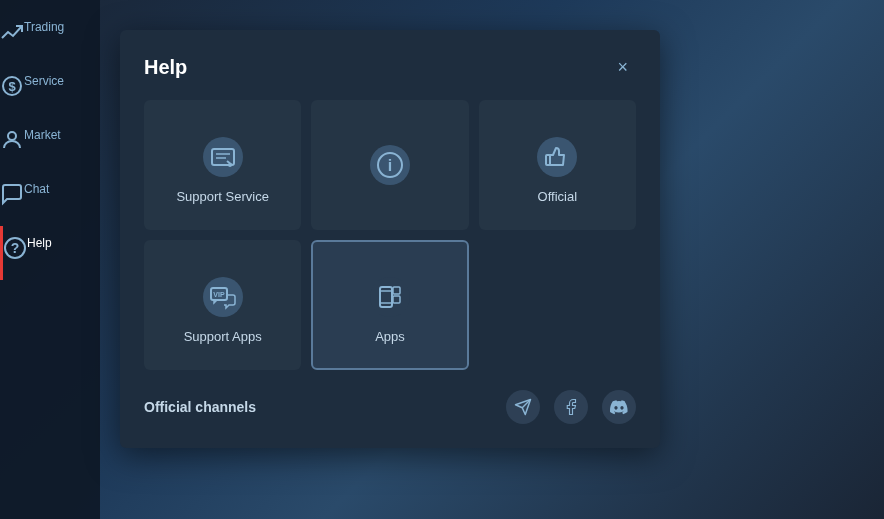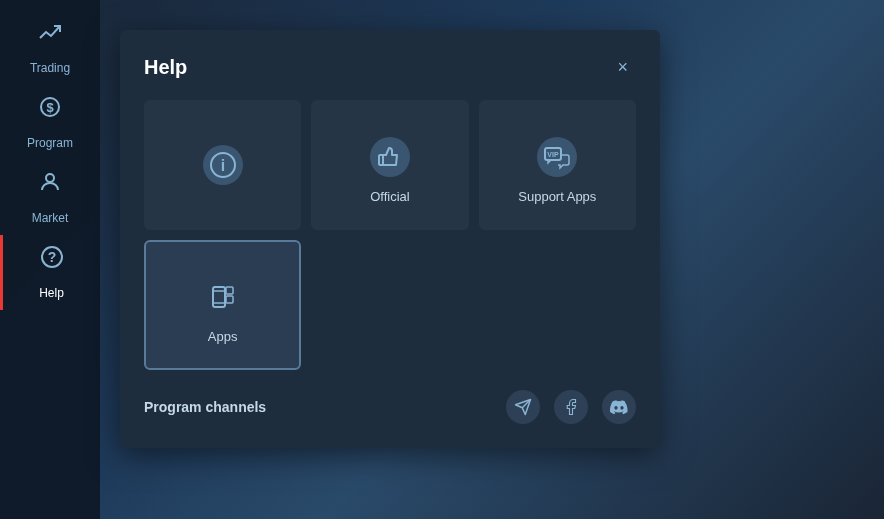--- a/index.html
+++ b/index.html
@@ -30,30 +30,28 @@
       background: rgba(15, 25, 40, 0.95);
       display: flex;
       flex-direction: column;
       align-items: center;
       padding-top: 10px;
       flex-shrink: 0;
     }
 
     .sidebar-item {
       display: flex;
-      flex-direction: column;
-      align-items: center;
+      align-items: flex-start;
       width: 100%;
       padding: 10px 0;
       cursor: pointer;
       color: #8ab4d4;
       font-size: 12px;
       text-align: center;
       transition: color 0.2s;
-      gap: 7px;
     }
 
     .sidebar-item.active {
       color: #fff;
       border-left: 3px solid #e53935;
     }
 
     .sidebar-item .icon {
       font-size: 22px;
       margin-bottom: 4px;
@@ -189,30 +187,38 @@
     </span>
     <span>Trading</span>
   </div>
   <div class="sidebar-item">
     <span class="icon">
       <svg width="24" height="24" viewBox="0 0 24 24" fill="none">
         <circle cx="12" cy="12" r="9" stroke="#8ab4d4" stroke-width="2"></circle>
         <text x="12" y="17" text-anchor="middle" fill="#8ab4d4" font-size="13" font-weight="bold">$</text>
       </svg>
     </span>
-    <span>Program</span>
+    <span>Service</span>
   </div>
   <div class="sidebar-item">
     <span class="icon">
       <svg width="24" height="24" viewBox="0 0 24 24" fill="none">
         <circle cx="12" cy="8" r="4" stroke="#8ab4d4" stroke-width="2"></circle>
         <path d="M4 20c0-4 3.6-7 8-7s8 3 8 7" stroke="#8ab4d4" stroke-width="2" fill="none"></path>
       </svg>
     </span>
     <span>Market</span>
+  </div>
+  <div class="sidebar-item">
+    <span class="icon">
+      <svg width="24" height="24" viewBox="0 0 24 24" fill="none">
+        <path d="M21 15a2 2 0 01-2 2H7l-4 4V5a2 2 0 012-2h14a2 2 0 012 2z" stroke="#8ab4d4" stroke-width="2" fill="none"></path>
+      </svg>
+    </span>
+    <span>Chat</span>
   </div>
   <div class="sidebar-item active">
     <span class="icon">
       <svg width="24" height="24" viewBox="0 0 24 24" fill="none">
         <circle cx="12" cy="12" r="10" stroke="#8ab4d4" stroke-width="2"></circle>
         <text x="12" y="17" text-anchor="middle" fill="#8ab4d4" font-size="14" font-weight="bold">?</text>
       </svg>
     </span>
     <span>Help</span>
   </div>
@@ -220,20 +226,31 @@
 
 <div class="main">
   <div class="help-modal">
     <div class="modal-header">
       <span class="modal-title">Help</span>
       <button class="close-btn">×</button>
     </div>
 
     <div class="help-grid">
 
+      <div class="help-card">
+        <svg class="card-svg" viewBox="0 0 48 48" fill="none">
+          <circle cx="24" cy="24" r="20" fill="#3a5570"></circle>
+          <rect x="13" y="16" width="22" height="16" rx="2" fill="none" stroke="#8ab4d4" stroke-width="2"></rect>
+          <line x1="17" y1="21" x2="31" y2="21" stroke="#8ab4d4" stroke-width="1.5"></line>
+          <line x1="17" y1="25" x2="27" y2="25" stroke="#8ab4d4" stroke-width="1.5"></line>
+          <path d="M28 28 l5 4" stroke="#8ab4d4" stroke-width="2"></path>
+          <circle cx="31" cy="32" r="2" fill="#8ab4d4"></circle>
+        </svg>
+        <span class="card-label">Support Service</span>
+      </div>
 
       <div class="help-card">
         <svg class="card-svg" viewBox="0 0 48 48" fill="none">
           <circle cx="24" cy="24" r="20" fill="#3a5570"></circle>
           <circle cx="24" cy="24" r="12" fill="none" stroke="#8ab4d4" stroke-width="2"></circle>
           <text x="24" y="30" text-anchor="middle" fill="#8ab4d4" font-size="16" font-weight="bold" font-family="Arial">i</text>
         </svg>
       </div>
 
       <div class="help-card">
@@ -267,21 +284,21 @@
           <line x1="14" y1="30" x2="26" y2="30" stroke="#8ab4d4" stroke-width="1.5"></line>
 
           <rect x="27" y="14" width="7" height="7" rx="1" fill="none" stroke="#8ab4d4" stroke-width="1.5"></rect>
           <rect x="27" y="23" width="7" height="7" rx="1" fill="none" stroke="#8ab4d4" stroke-width="1.5"></rect>
         </svg>
         <span class="card-label">Apps</span>
       </div>
     </div>
 
     <div class="channels-row">
-      <span class="channels-label">Program channels</span>
+      <span class="channels-label">Official channels</span>
       <div class="channels-icons">
 
         <div class="channel-icon" title="Telegram">
           <svg width="18" height="18" viewBox="0 0 24 24" fill="none">
             <path d="M22 2L11 13" stroke="#8ab4d4" stroke-width="2"></path>
             <path d="M22 2L15 22l-4-9-9-4 20-7z" stroke="#8ab4d4" stroke-width="2" fill="none" stroke-linejoin="round"></path>
           </svg>
         </div>
 
         <div class="channel-icon" title="Facebook">

